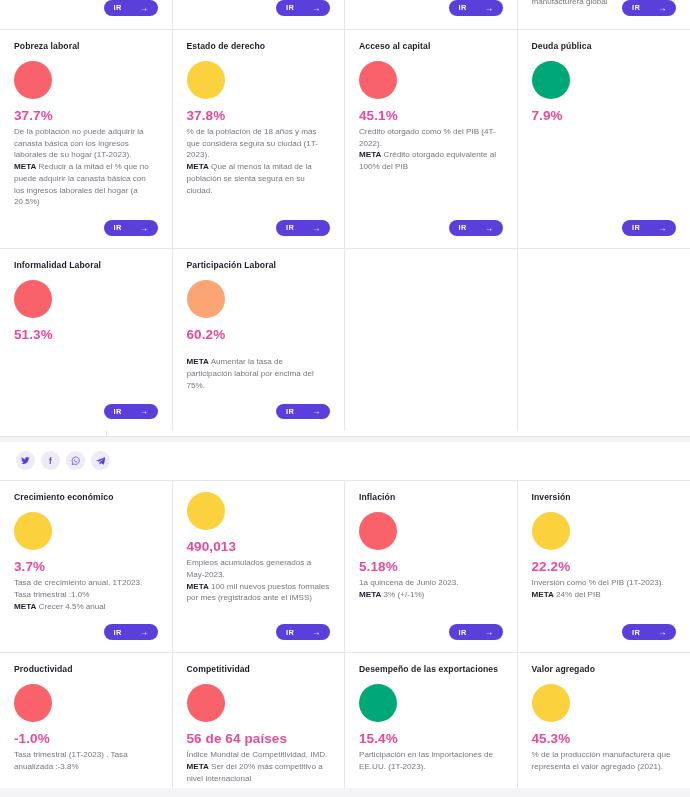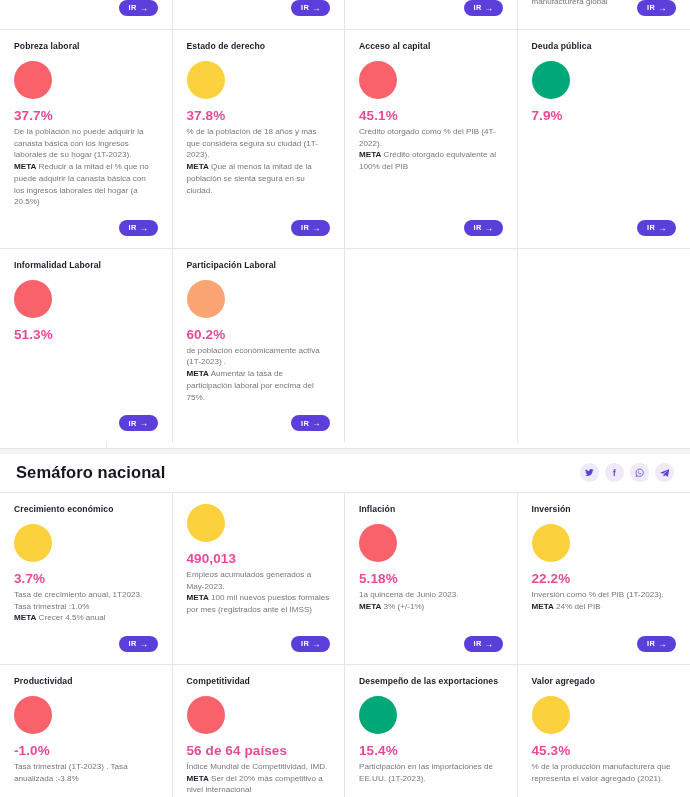--- a/index.html
+++ b/index.html
@@ -64,21 +64,21 @@
   .spacer { flex: 1 1 auto; min-height: 6px; }
 
   .ir-row {
     display: flex;
     justify-content: flex-end;
     padding: 6px 0 8px 0;
   }
   .ir-btn {
     display: inline-flex;
     align-items: center;
-    gap: 3px;
+    gap: 18px;
     background: #5b3fdb;
     color: #ffffff;
     font-size: 7.4px;
     font-weight: bold;
     border-radius: 999px;
     padding: 3.5px 9px 3.5px 10px;
     line-height: 1;
     letter-spacing: .3px;
     border: none;
     cursor: pointer;
@@ -243,40 +243,39 @@
             <button class="ir-btn">
               <span>IR</span>
               <span class="arrow">→</span>
             </button>
           </div>
         </div>
         <div class="cell nb-bottom">
           <div class="card-title">Participación Laboral</div>
           <div class="dot" style="background: rgb(250, 165, 115);"></div>
           <div class="big-value">60.2%</div>
-          <div class="desc"><span>de población económicamente activa (1T-2023) .</span><br><span class="meta-label">META</span> <span>Aumentar la tasa de participación laboral por encima del 75%.</span></div>
+          <div class="desc"><br><span class="meta-label">META</span> <span>Aumentar la tasa de participación laboral por encima del 75%.</span></div>
           <div class="spacer"></div>
           <div class="ir-row">
             <button class="ir-btn">
               <span>IR</span>
               <span class="arrow">→</span>
             </button>
           </div>
         </div>
         <div class="cell empty nb-bottom"></div>
         <div class="cell empty nb-right nb-bottom"></div>
       </div>
   </div>
 
   <div class="section-gap">
       <div class="seam"></div>
     </div>
 
   <div class="section-head">
-    <div class="section-title">Semáforo nacional</div>
     <div class="social">
       <div class="social-btn">
         <svg width="9" height="9" viewBox="0 0 24 24" fill="#5B3FDB">
             <path d="M23 4.9c-.8.4-1.7.6-2.6.8 1-.6 1.7-1.5 2-2.6-.9.5-1.9.9-3 1.1a4.6 4.6 0 0 0-7.9 4.2A13.1 13.1 0 0 1 2 3.6a4.6 4.6 0 0 0 1.4 6.2c-.8 0-1.5-.2-2.1-.6v.1c0 2.2 1.6 4.1 3.7 4.5-.7.2-1.4.2-2.1.1a4.6 4.6 0 0 0 4.3 3.2A9.3 9.3 0 0 1 0 19.1a13 13 0 0 0 7.1 2.1c8.5 0 13.1-7 13.1-13.1v-.6c.9-.7 1.7-1.5 2.3-2.4z"></path>
           </svg>
       </div>
       <div class="social-btn">
         <svg width="9" height="9" viewBox="0 0 24 24" fill="#5B3FDB">
             <path d="M15.1 8.5h-2.3V7c0-.6.4-.8.7-.8h1.6V3.6h-2.2c-2.5 0-3 1.8-3 3v1.9H8.4v2.7h1.5V21h2.9v-9.8h2.1l.2-2.7z"></path>
           </svg>

